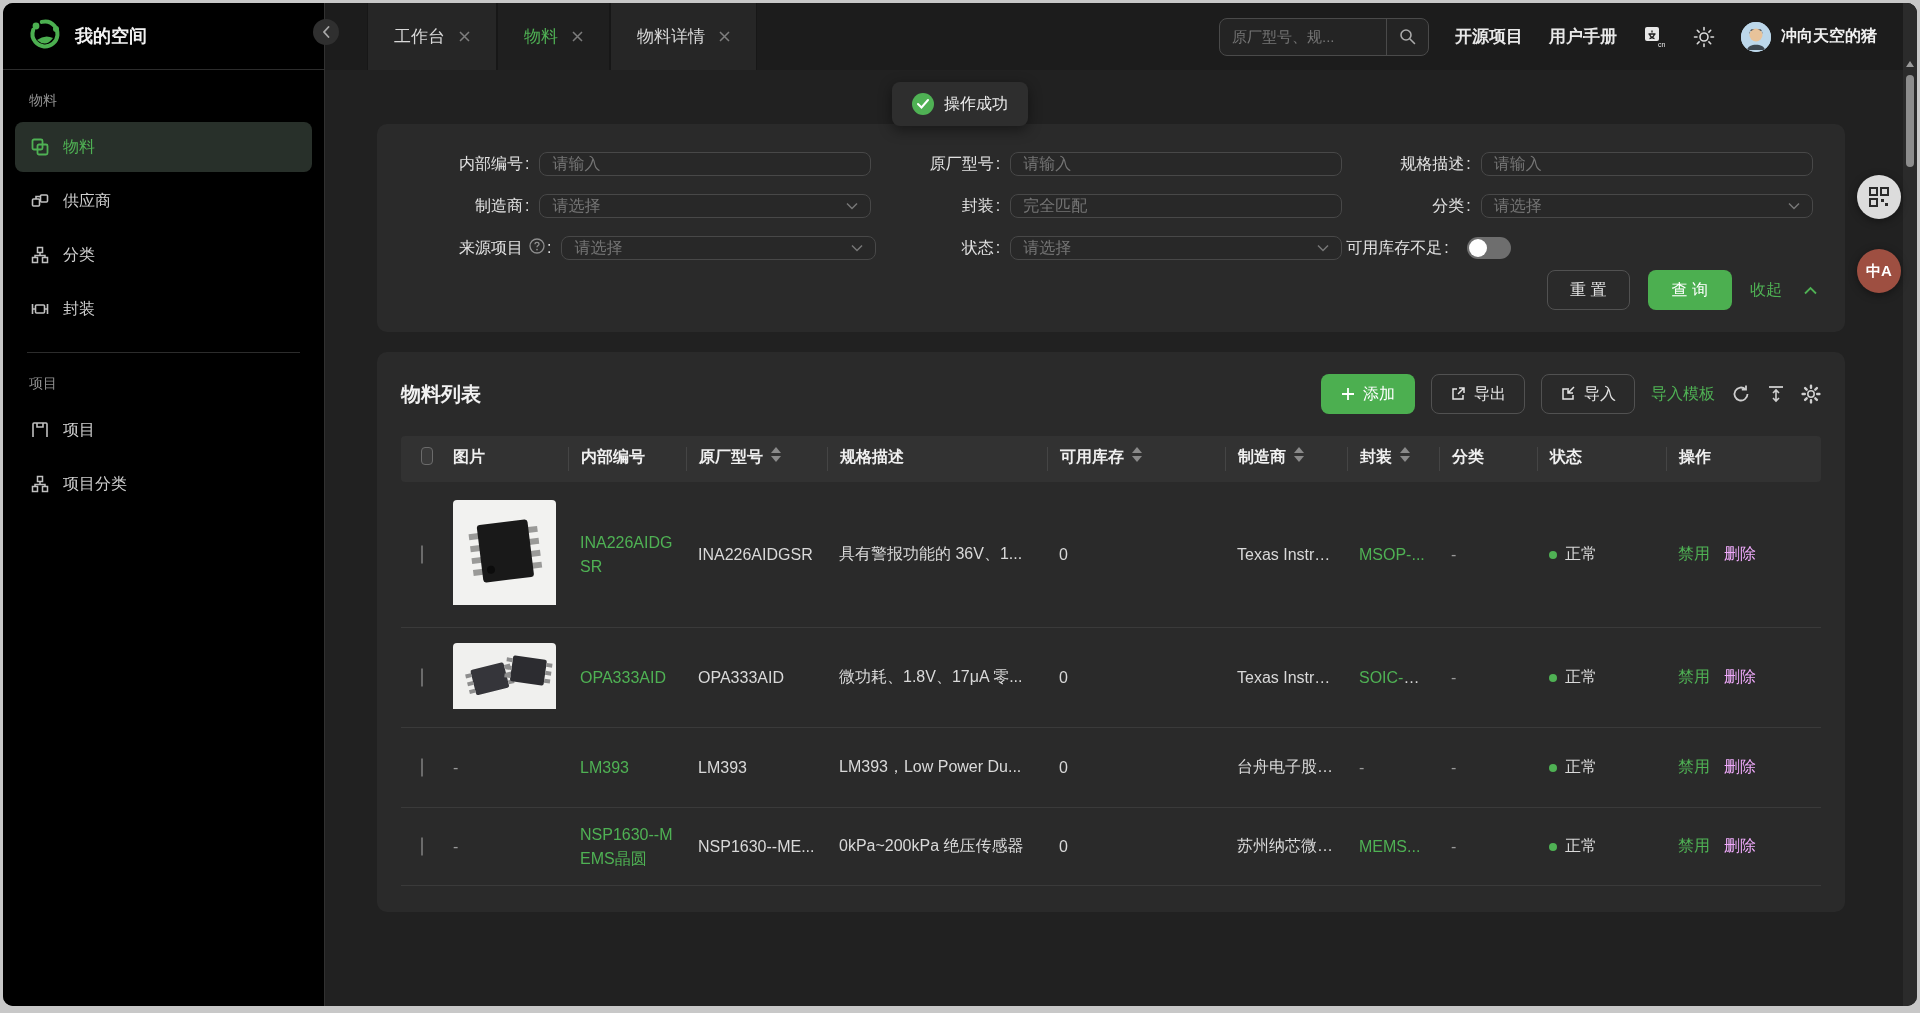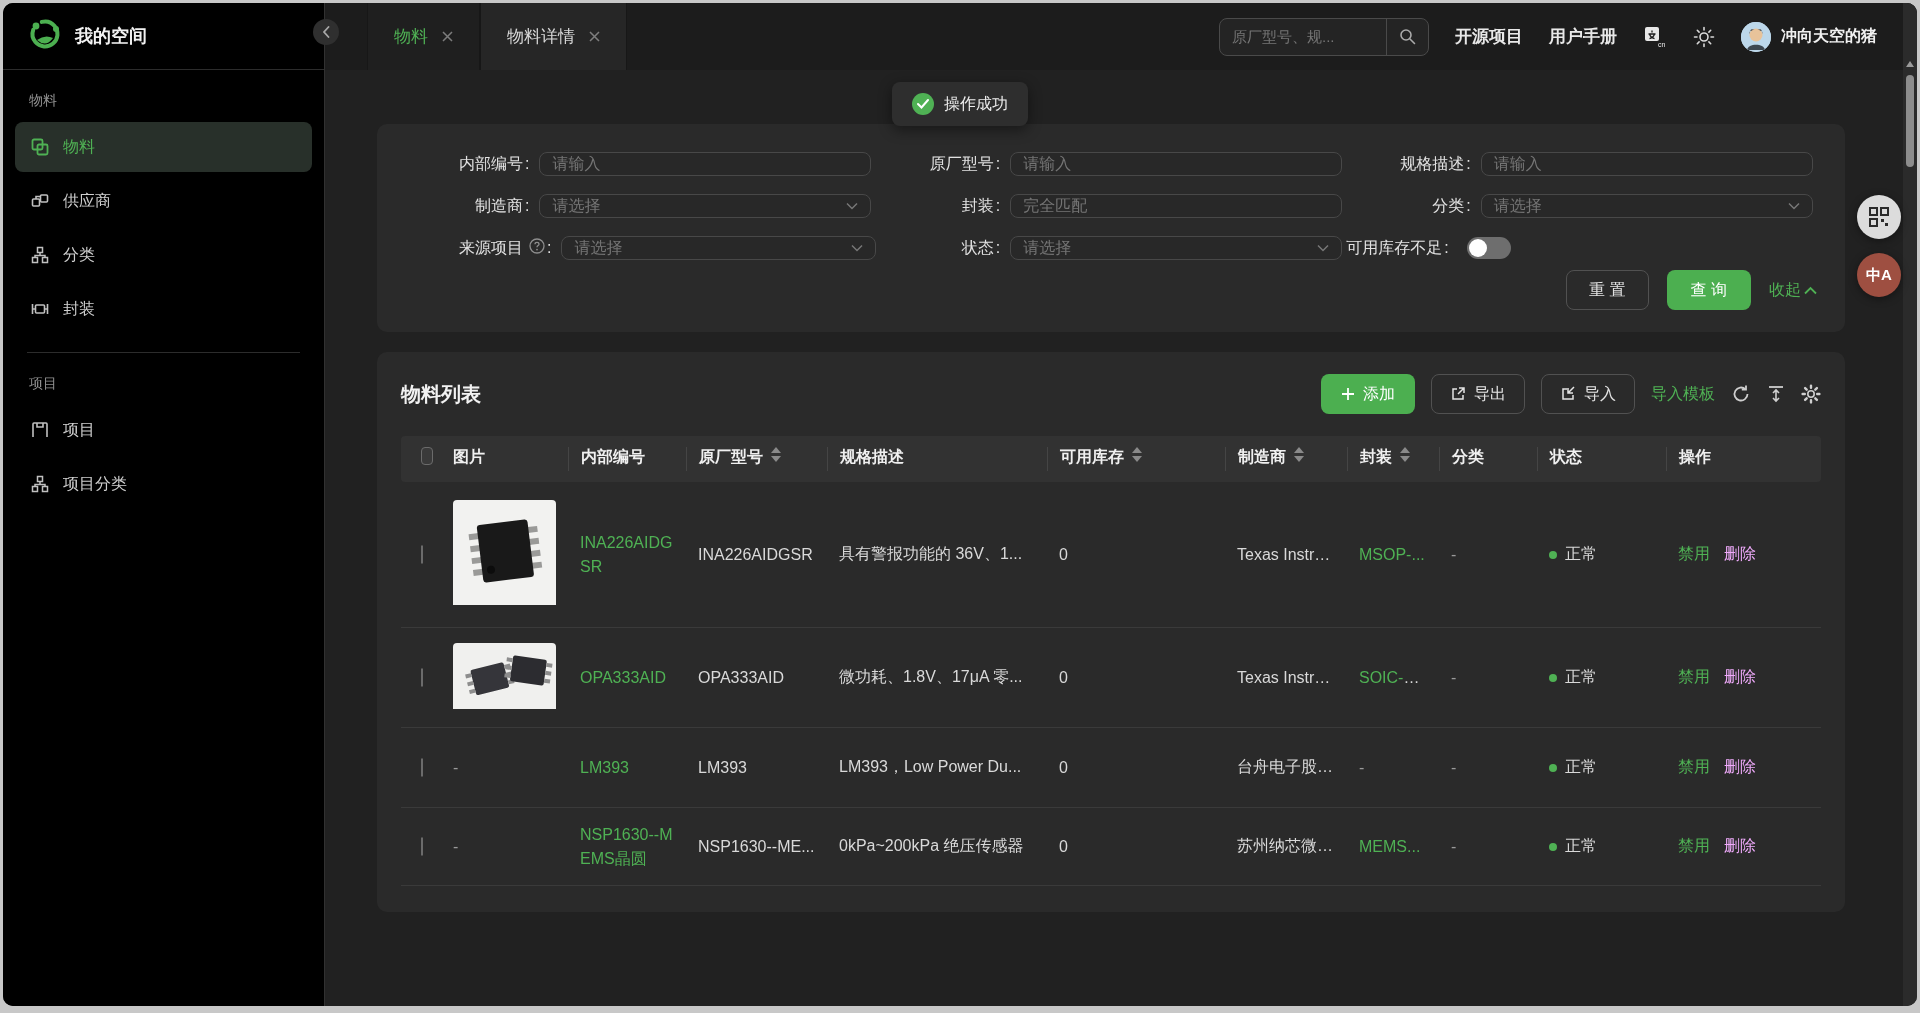--- a/index.html
+++ b/index.html
@@ -57,21 +57,21 @@
   .fctrl input { width:100%; background:transparent; border:none; outline:none; color:#ddd; font-size:16px; font-family:inherit; }
   .fctrl input::placeholder, .fctrl .ph { color:#747474; font-size:16px; }
   .fctrl .ph { flex:1; }
   .help { margin-left:6px; }
   .toggle { width:44px; height:22px; border-radius:11px; background:#6e6e6e; position:relative; cursor:pointer; flex:none; margin-left:8px; }
   .toggle .knob { position:absolute; left:2px; top:2px; width:18px; height:18px; border-radius:50%; background:#fff; }
   .fbtns { display:flex; justify-content:flex-end; align-items:center; gap:18px; margin-top:10px; }
   .btn { height:40px; border-radius:8px; font-size:16px; cursor:pointer; font-family:inherit;text-align:center; }
   .btn-ghost { background:transparent; border:1px solid #515151; color:#e4e4e4; padding:0 22px; }
   .btn-primary { background:#4caf50; border:none; color:#fff; padding:0 24px; }
-  .link-green { color:#4fb154; font-size:16px; background:none; border:none; cursor:pointer; display:flex; align-items:center; gap:3px; font-family:Liberation Sans, sans-serif; }
+  .link-green { color:#4fb154; font-size:16px; background:none; border:none; cursor:pointer; display:flex; align-items:center; gap:22px; font-family:Liberation Sans, sans-serif; }
 
   
   .table-card { margin-top:20px; padding:22px 24px; height:560px; }
   .lt-head { display:flex; align-items:center; margin-bottom:22px; }
   .lt-title { color:#f2f2f2; font-size:20px; font-weight:bold; }
   .lt-tools { margin-left:auto; display:flex; align-items:center; gap:16px; }
   .tool-btn { height:40px; display:flex; align-items:center; gap:8px; border-radius:8px; font-size:16px; cursor:pointer; font-family:inherit; }
   .tool-add { background:#4caf50; color:#fff; border:none; padding:12px 20px; }
   .tool-ghost { background:transparent; border:1px solid #515151; color:#e4e4e4; padding:0 18px; }
 
@@ -90,21 +90,21 @@
   .cell-link { color:#4fb154; cursor:pointer; word-break:break-all; line-height:1.5; }
   .trunc { white-space:nowrap; overflow:hidden; text-overflow:ellipsis; }
   .dash { color:#9a9a9a; }
   .status { display:flex; align-items:center; gap:8px; }
   .dot { width:8px; height:8px; border-radius:50%; background:#4fb154; flex:none; }
   .acts { display:flex; gap:14px; white-space:nowrap; }
   .act-en { color:#4fb154; cursor:pointer; }
   .act-del { color:#f0abfc; cursor:pointer; }
 
   
-  .float-widgets { position:absolute; right:16px; top:192px; display:flex; flex-direction:column; gap:14px; z-index:15; }
+  .float-widgets { position:absolute; right:16px; top:172px; display:flex; flex-direction:column; gap:30px; z-index:15; }
   .fw { width:44px; height:44px; border-radius:50%; display:flex; align-items:center; justify-content:center; cursor:pointer; box-shadow:0 2px 8px rgba(0,0,0,.4); border:none; }
   .fw-qr { background:#dcdcdc; }
   .fw-lang { background:#9e4f41; color:#fff; font-size:15px; font-weight:bold; font-family:inherit; }
 </style>
 </head>
 <body>
 
 <div class="app">
 
   <aside class="sidebar">
@@ -177,20 +177,26 @@
 
   <div class="right">
     <header class="topbar">
       <button class="collapse-btn">
         <svg width="8" height="12" viewBox="0 0 8 12">
             <path d="M6.5 1 2 6l4.5 5" fill="none" stroke="#a8a8a8" stroke-width="1.8" stroke-linecap="round"></path>
           </svg>
       </button>
 
       <div class="tabs">
+        <div class="tab">
+          <span>工作台</span>
+          <svg width="11" height="11" viewBox="0 0 11 11">
+              <path d="M1 1l9 9M10 1l-9 9" stroke="#9c9c9c" stroke-width="1.5"></path>
+            </svg>
+        </div>
         <div class="tab active">
           <span>物料</span>
           <svg width="11" height="11" viewBox="0 0 11 11">
               <path d="M1 1l9 9M10 1l-9 9" stroke="#9c9c9c" stroke-width="1.5"></path>
             </svg>
         </div>
         <div class="tab">
           <span>物料详情</span>
           <svg width="11" height="11" viewBox="0 0 11 11">
               <path d="M1 1l9 9M10 1l-9 9" stroke="#9c9c9c" stroke-width="1.5"></path>

